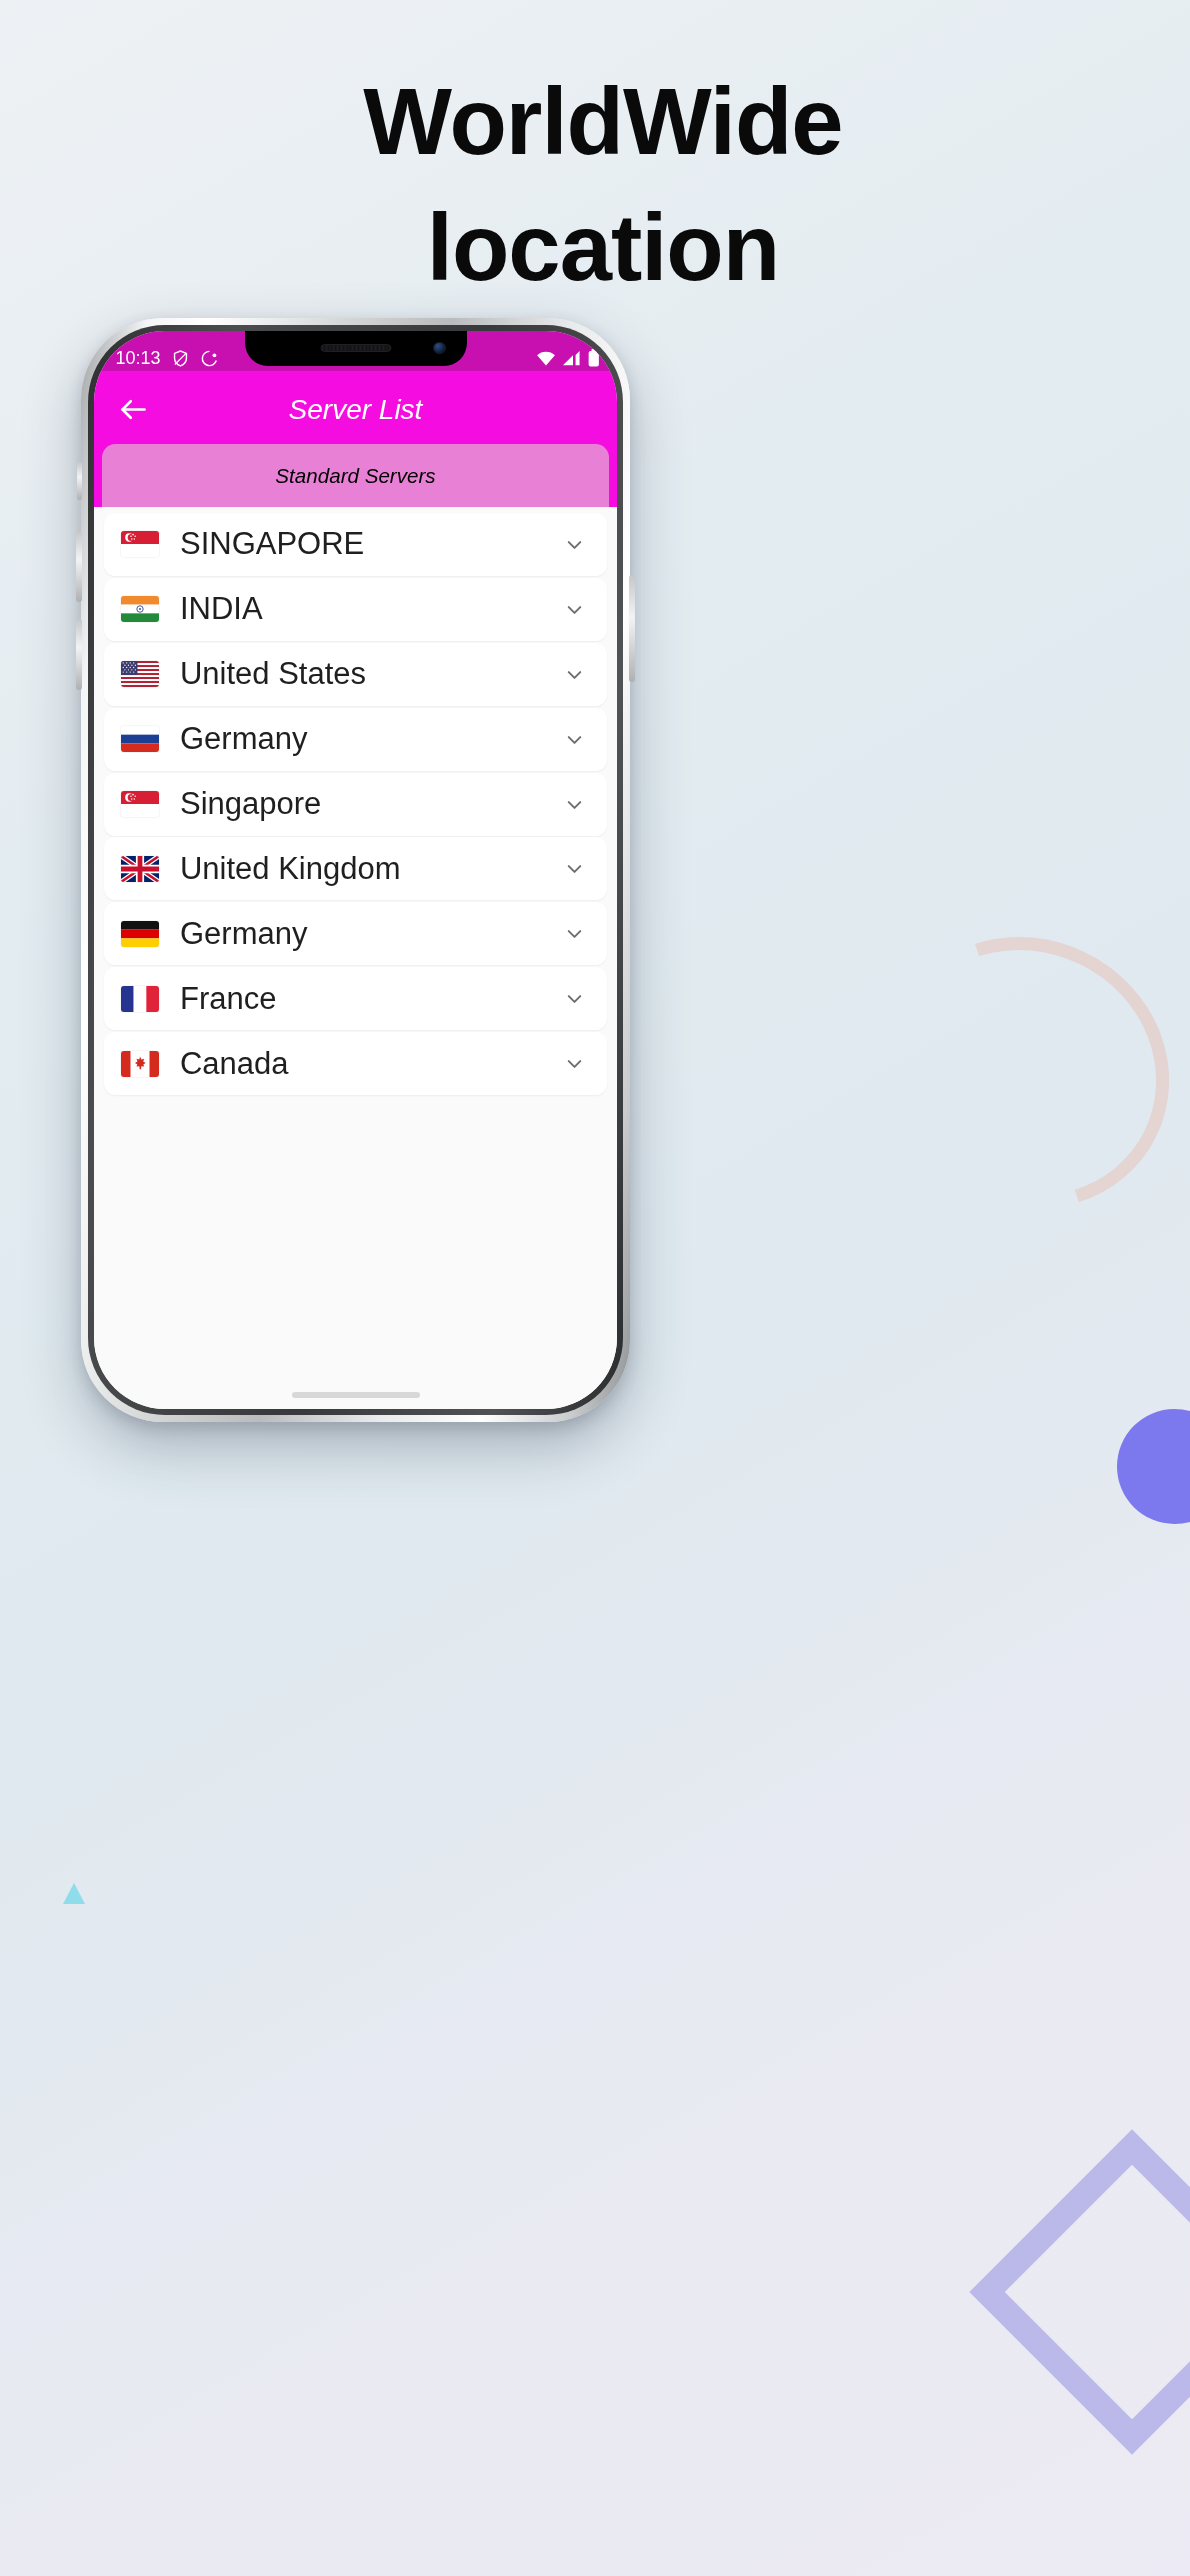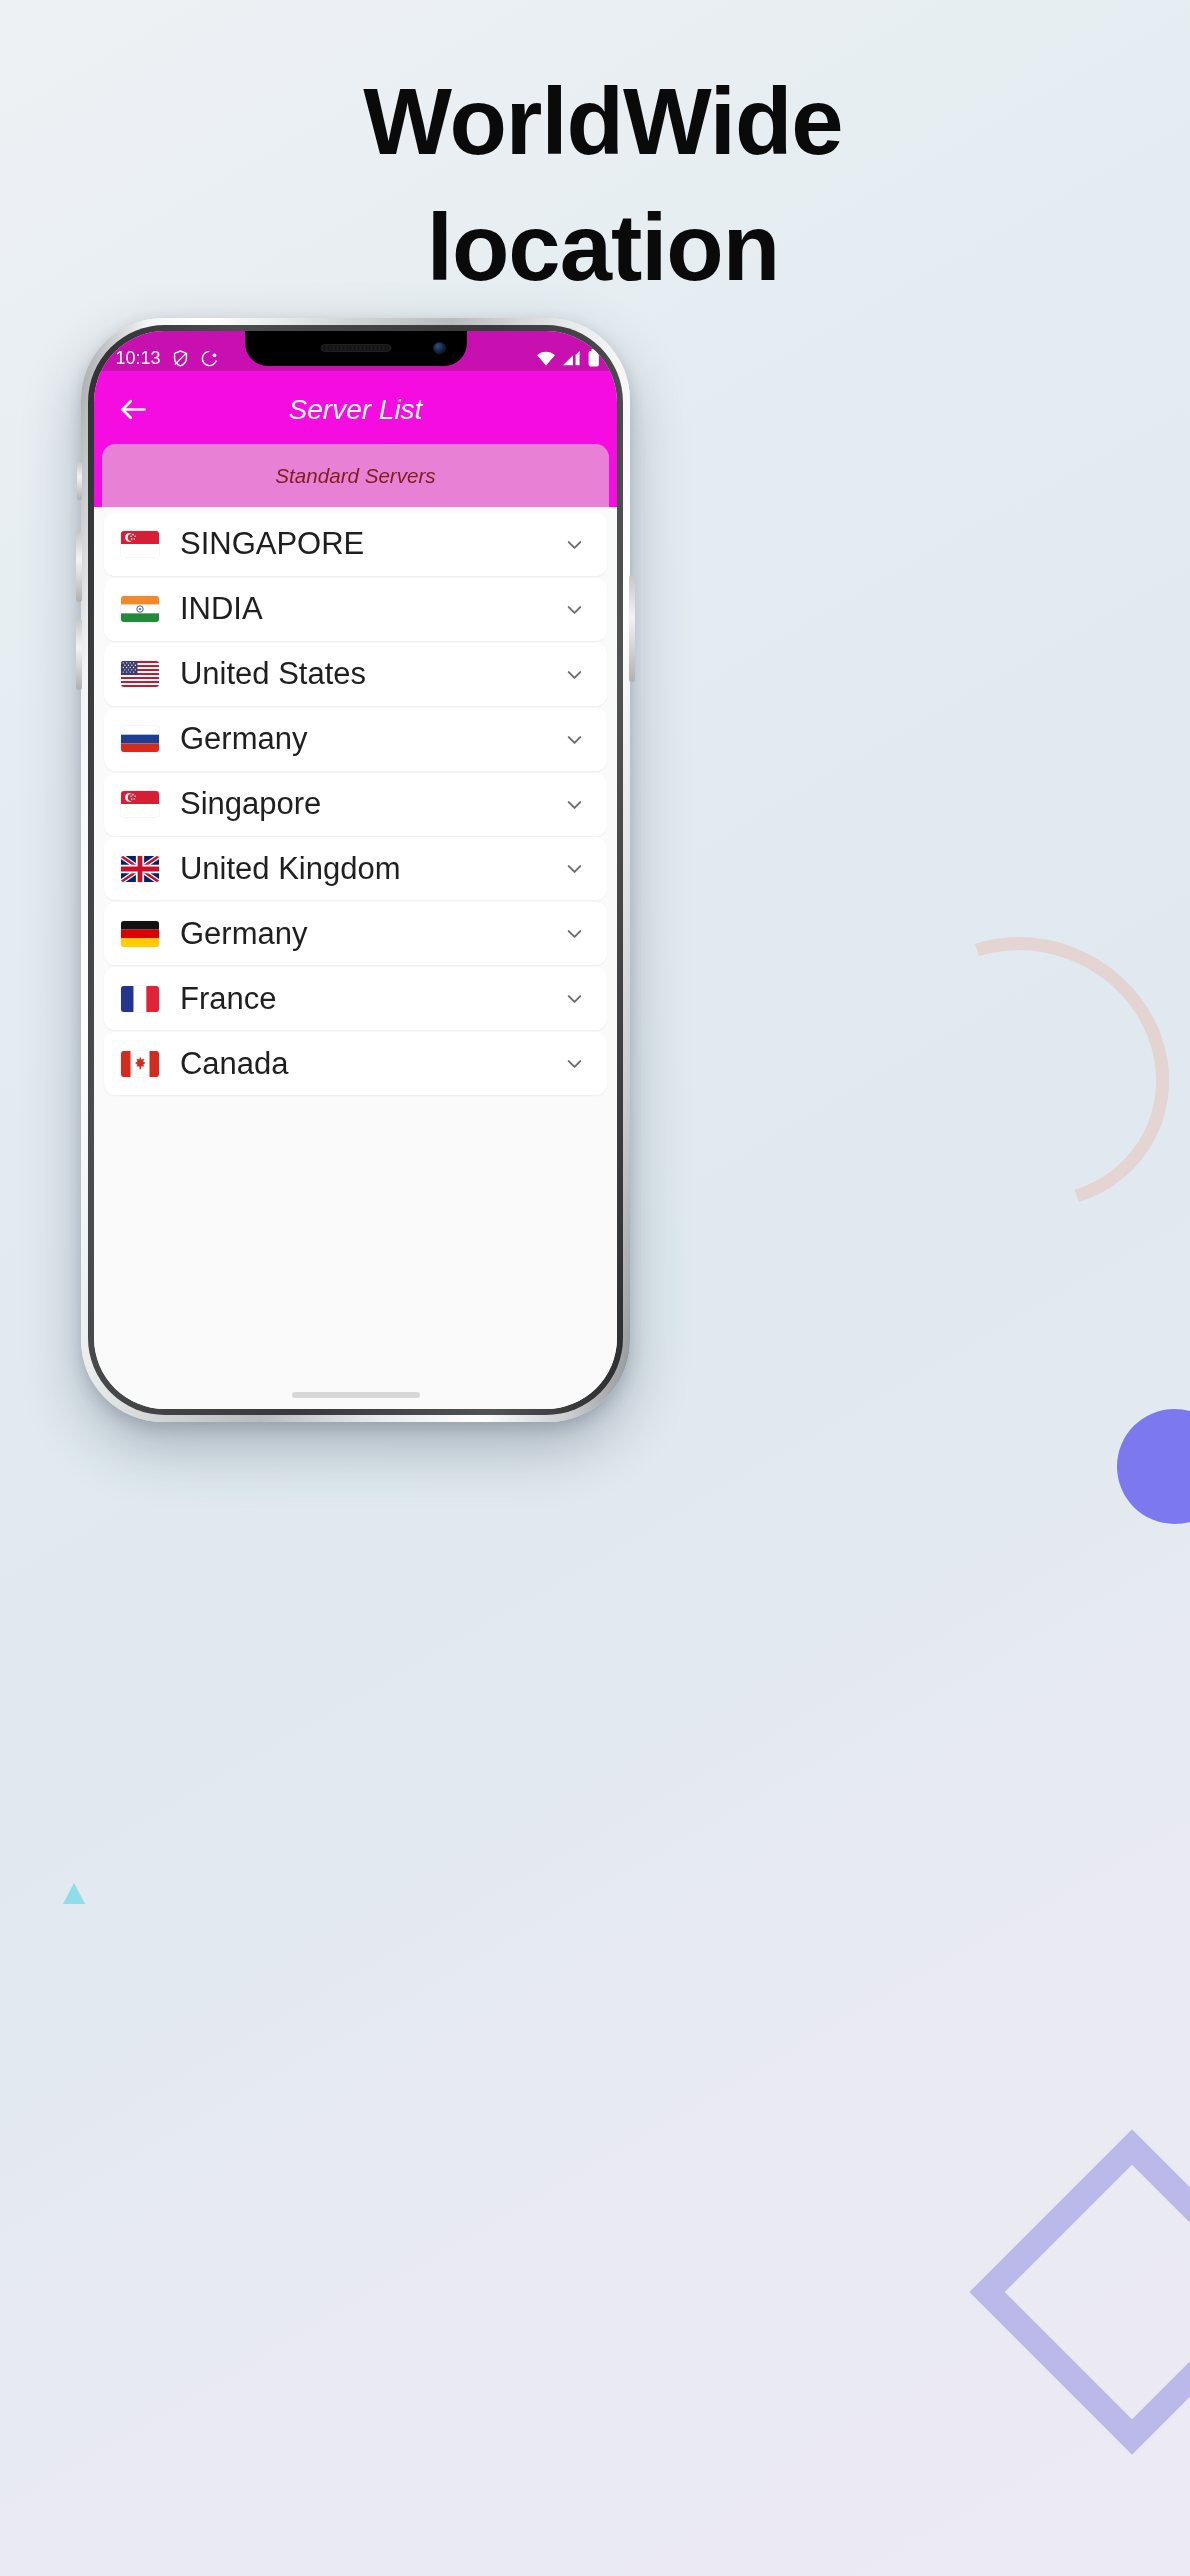--- a/index.html
+++ b/index.html
@@ -108,21 +108,21 @@
     position:absolute; left:0; width:100%; text-align:center;
     color:#fff; font-size:28px; font-weight:400; pointer-events:none;
   }
 
   #tabs{
     display:flex; background:#f50ce0; flex:none;
     padding:0 7.7px 0 7.7px;
   }
   .tab{
     flex:1; height:63px; display:flex; align-items:center; justify-content:center;
-    color:#7f1d1d; font-size:20.6px; cursor:pointer;
+    color:#000000; font-size:20.6px; cursor:pointer;
     border-radius:13.4px 13.4px 0 0;
   }
   .tab.active{ background:#e881d5; }
   .tab.inactive{ background:#dd3bd0; color:#fde6f8; }
 
   #list{
     flex:1; background:#fafafa; overflow:hidden;
     padding:5.8px 9.6px 0 9.6px;
   }
   .server-row{

